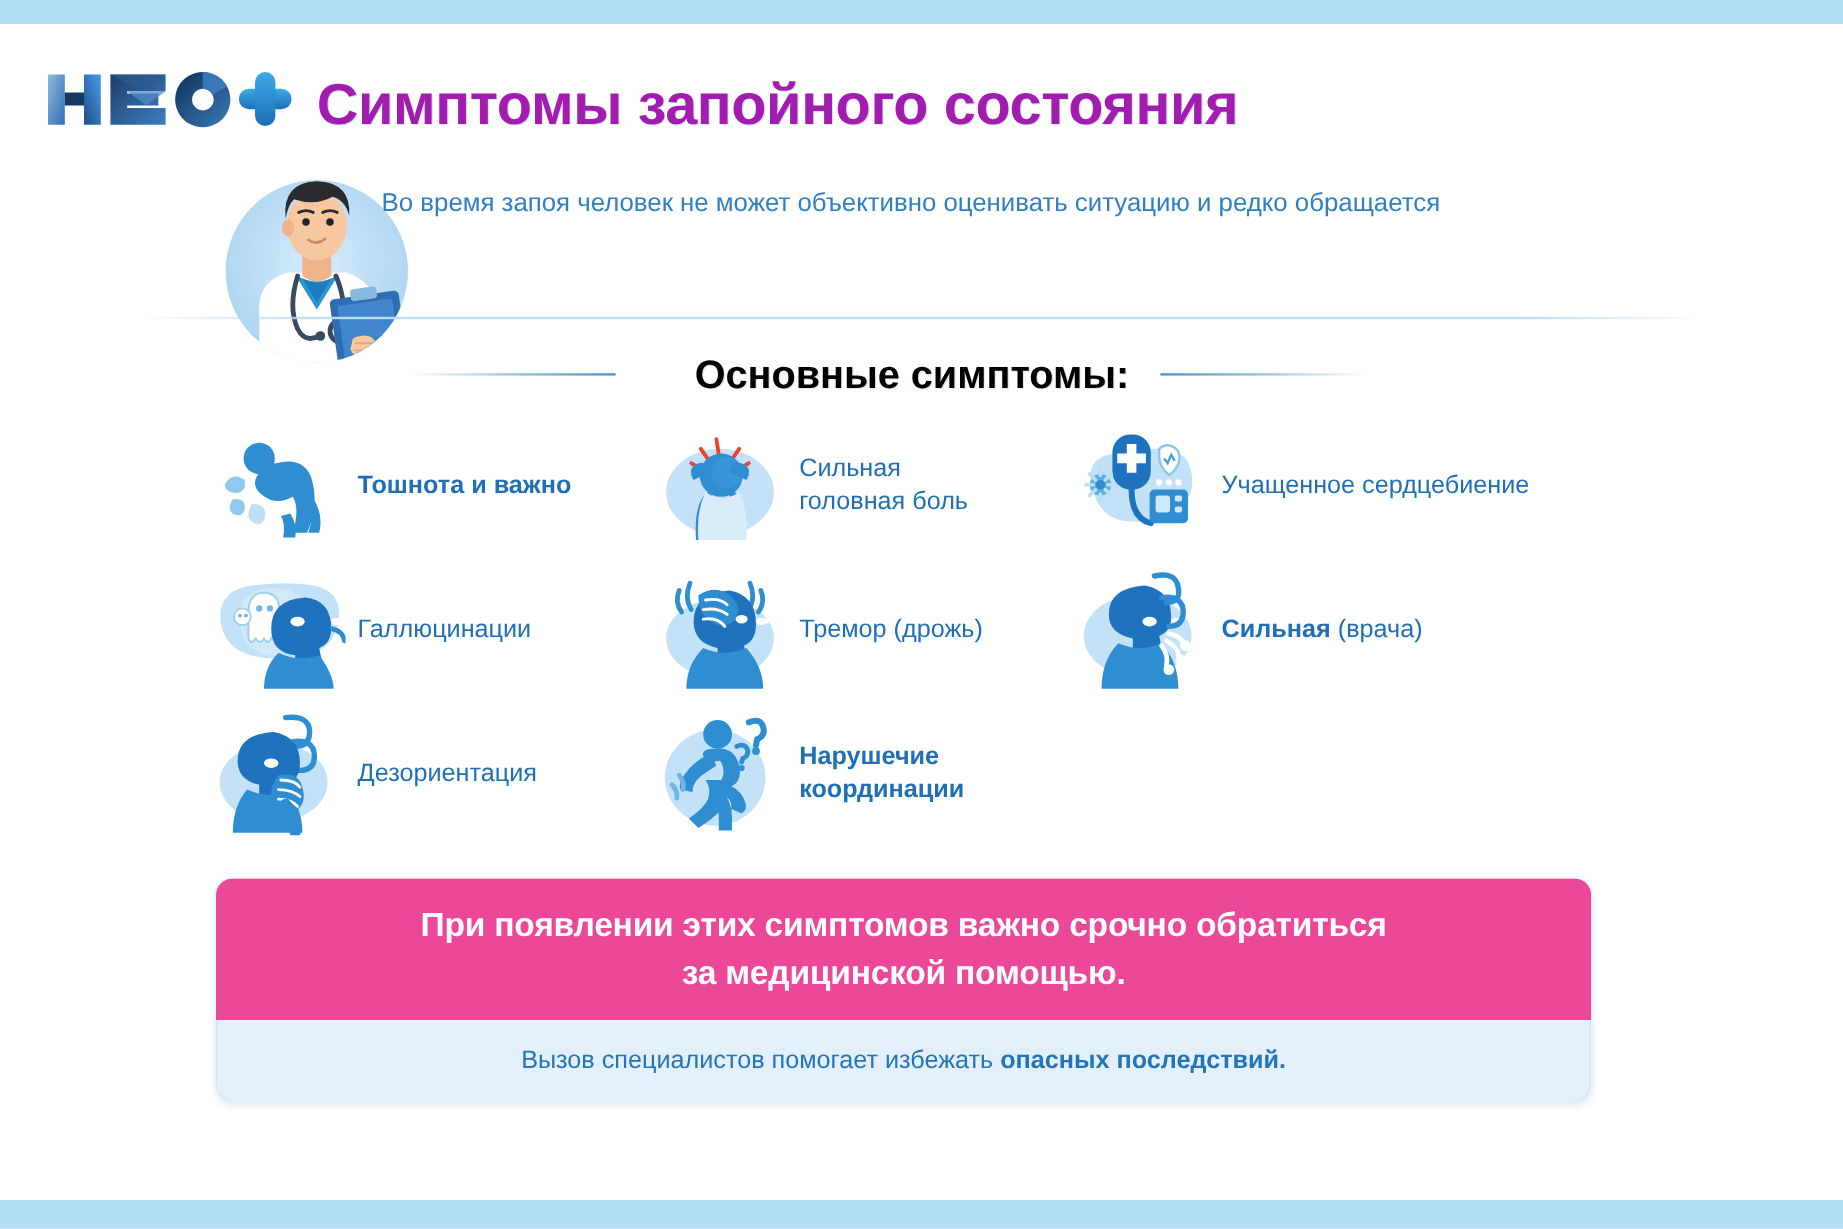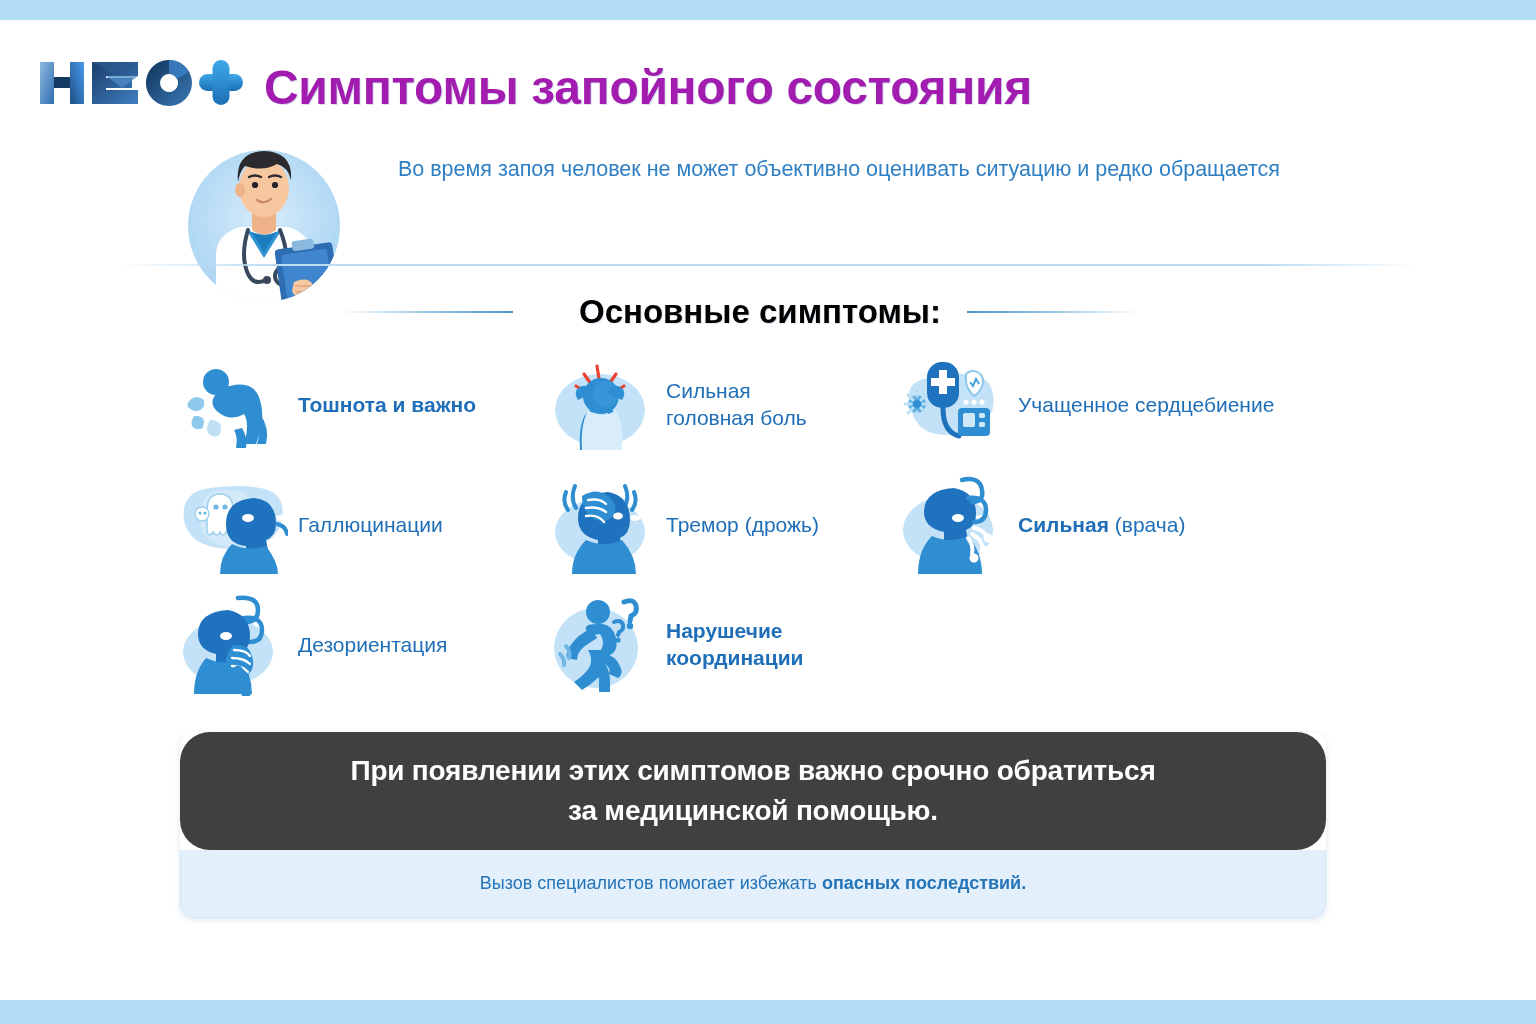--- a/index.html
+++ b/index.html
@@ -34,21 +34,21 @@
     letter-spacing:-0.3px; white-space:nowrap;
     text-shadow:1px 1px 0 rgba(160,195,225,0.45);
   }
 
   
   .doctor-wrap {
     position:absolute; left:176px; top:134px; width:176px; height:176px;
   }
   .intro-text {
     position:absolute; left:318px; top:152px; width:962px;
-    text-align:right; color:#2f7fc4;
+    text-align:left; color:#2f7fc4;
     font-size:21.5px; line-height:34px; font-weight:500;
   }
 
   .divider-thin {
     position:absolute; left:116px; top:264px; width:1304px; height:2px;
     background:linear-gradient(to right, rgba(180,215,240,0) 0%, #bcdcf2 12%, #bcdcf2 88%, rgba(180,215,240,0) 100%);
   }
 
   
   .section-head {
@@ -80,35 +80,35 @@
   .label.bold { font-weight:bold; }
   .label .sub { font-weight:normal; }
 
   
   .banner {
     position:absolute; left:180px; top:732px; width:1146px; height:186px;
     border-radius:14px; overflow:hidden;
     box-shadow:0 2px 6px rgba(60,120,175,0.18);
   }
   .banner-top {
-    height:118px; background:#404040;
-    display:flex; align-items:center; justify-content:center;border-radius:30px;
+    height:118px; background:#ec4899;
+    display:flex; align-items:center; justify-content:center;
   }
   .banner-top-text {
     color:#ffffff; font-size:28px; font-weight:bold; text-align:center;
     line-height:40px; letter-spacing:-0.2px;
   }
   .banner-bottom {
     height:68px; background:#e3f0fb;
     display:flex; align-items:center; justify-content:center;
     border:1px solid #cfe4f5; border-top:none;
     border-radius:0 0 14px 14px;
   }
   .banner-bottom-text {
-    color:#2474b8; font-size:18px; text-align:center;
+    color:#2474b8; font-size:21px; text-align:center;
   }
   .banner-bottom-text b { font-weight:bold; }
 </style>
 </head>
 <body>
 
 <div class="band-top"></div>
 
 <div class="header">
 

